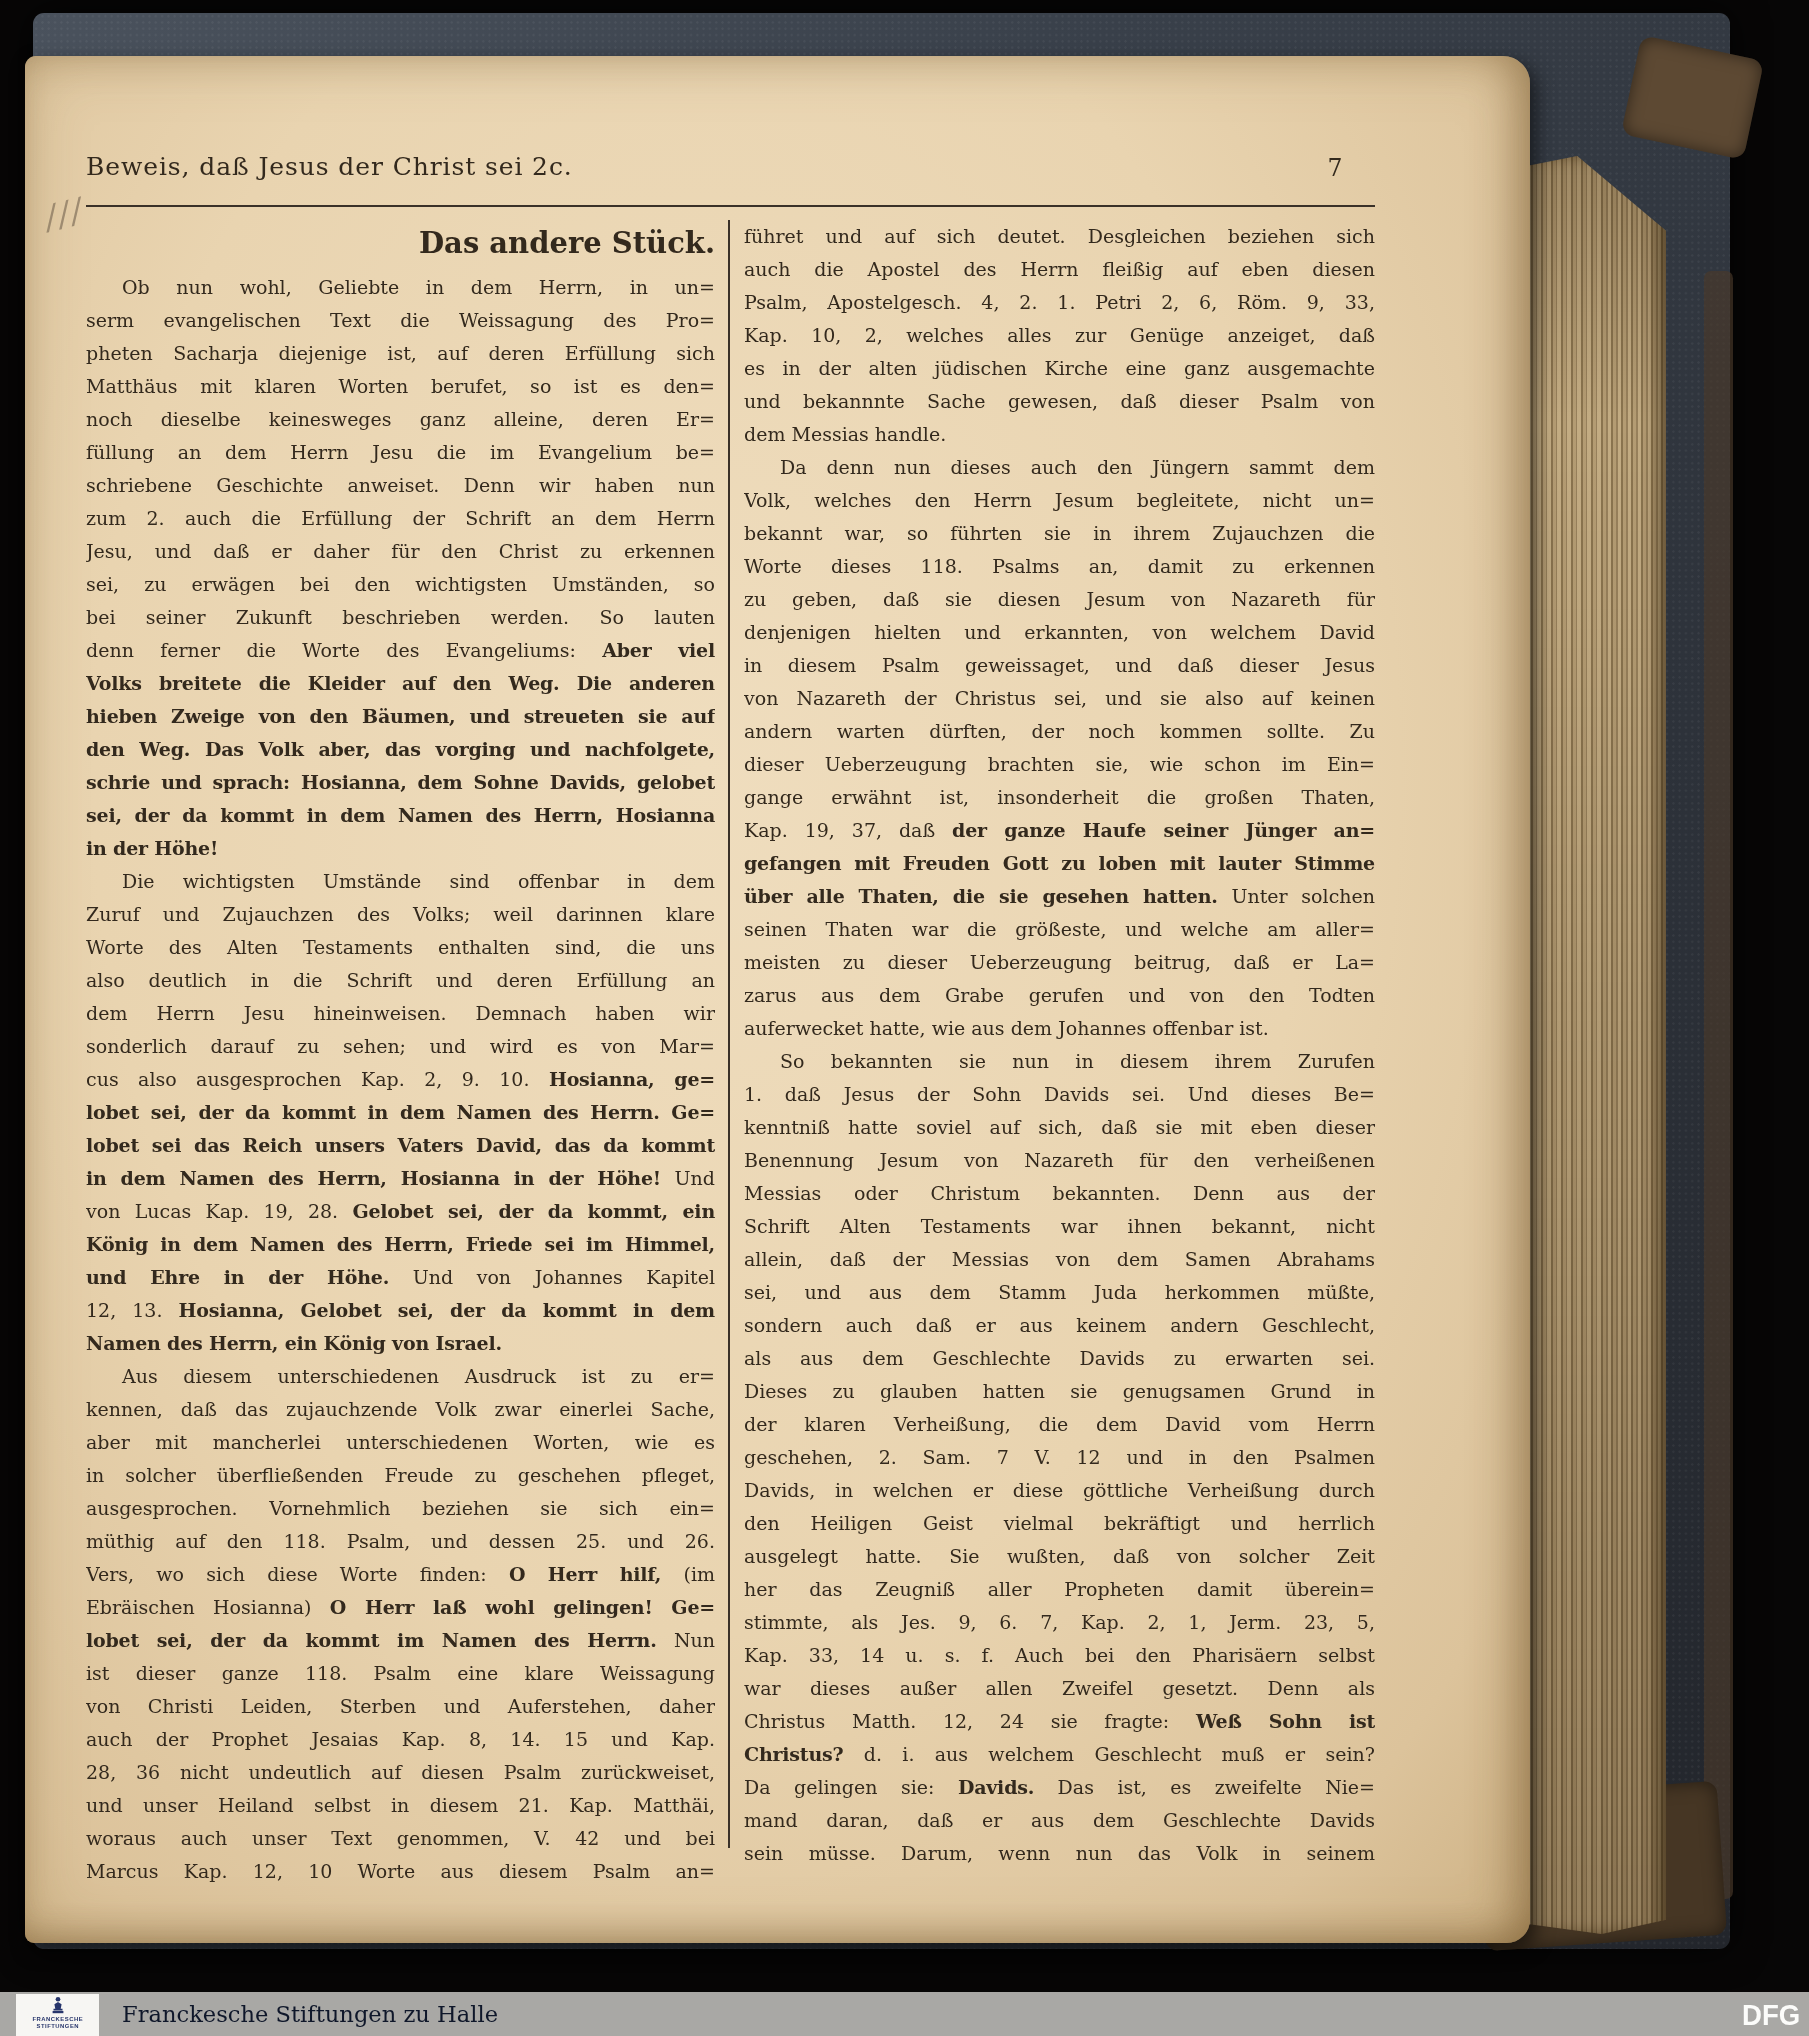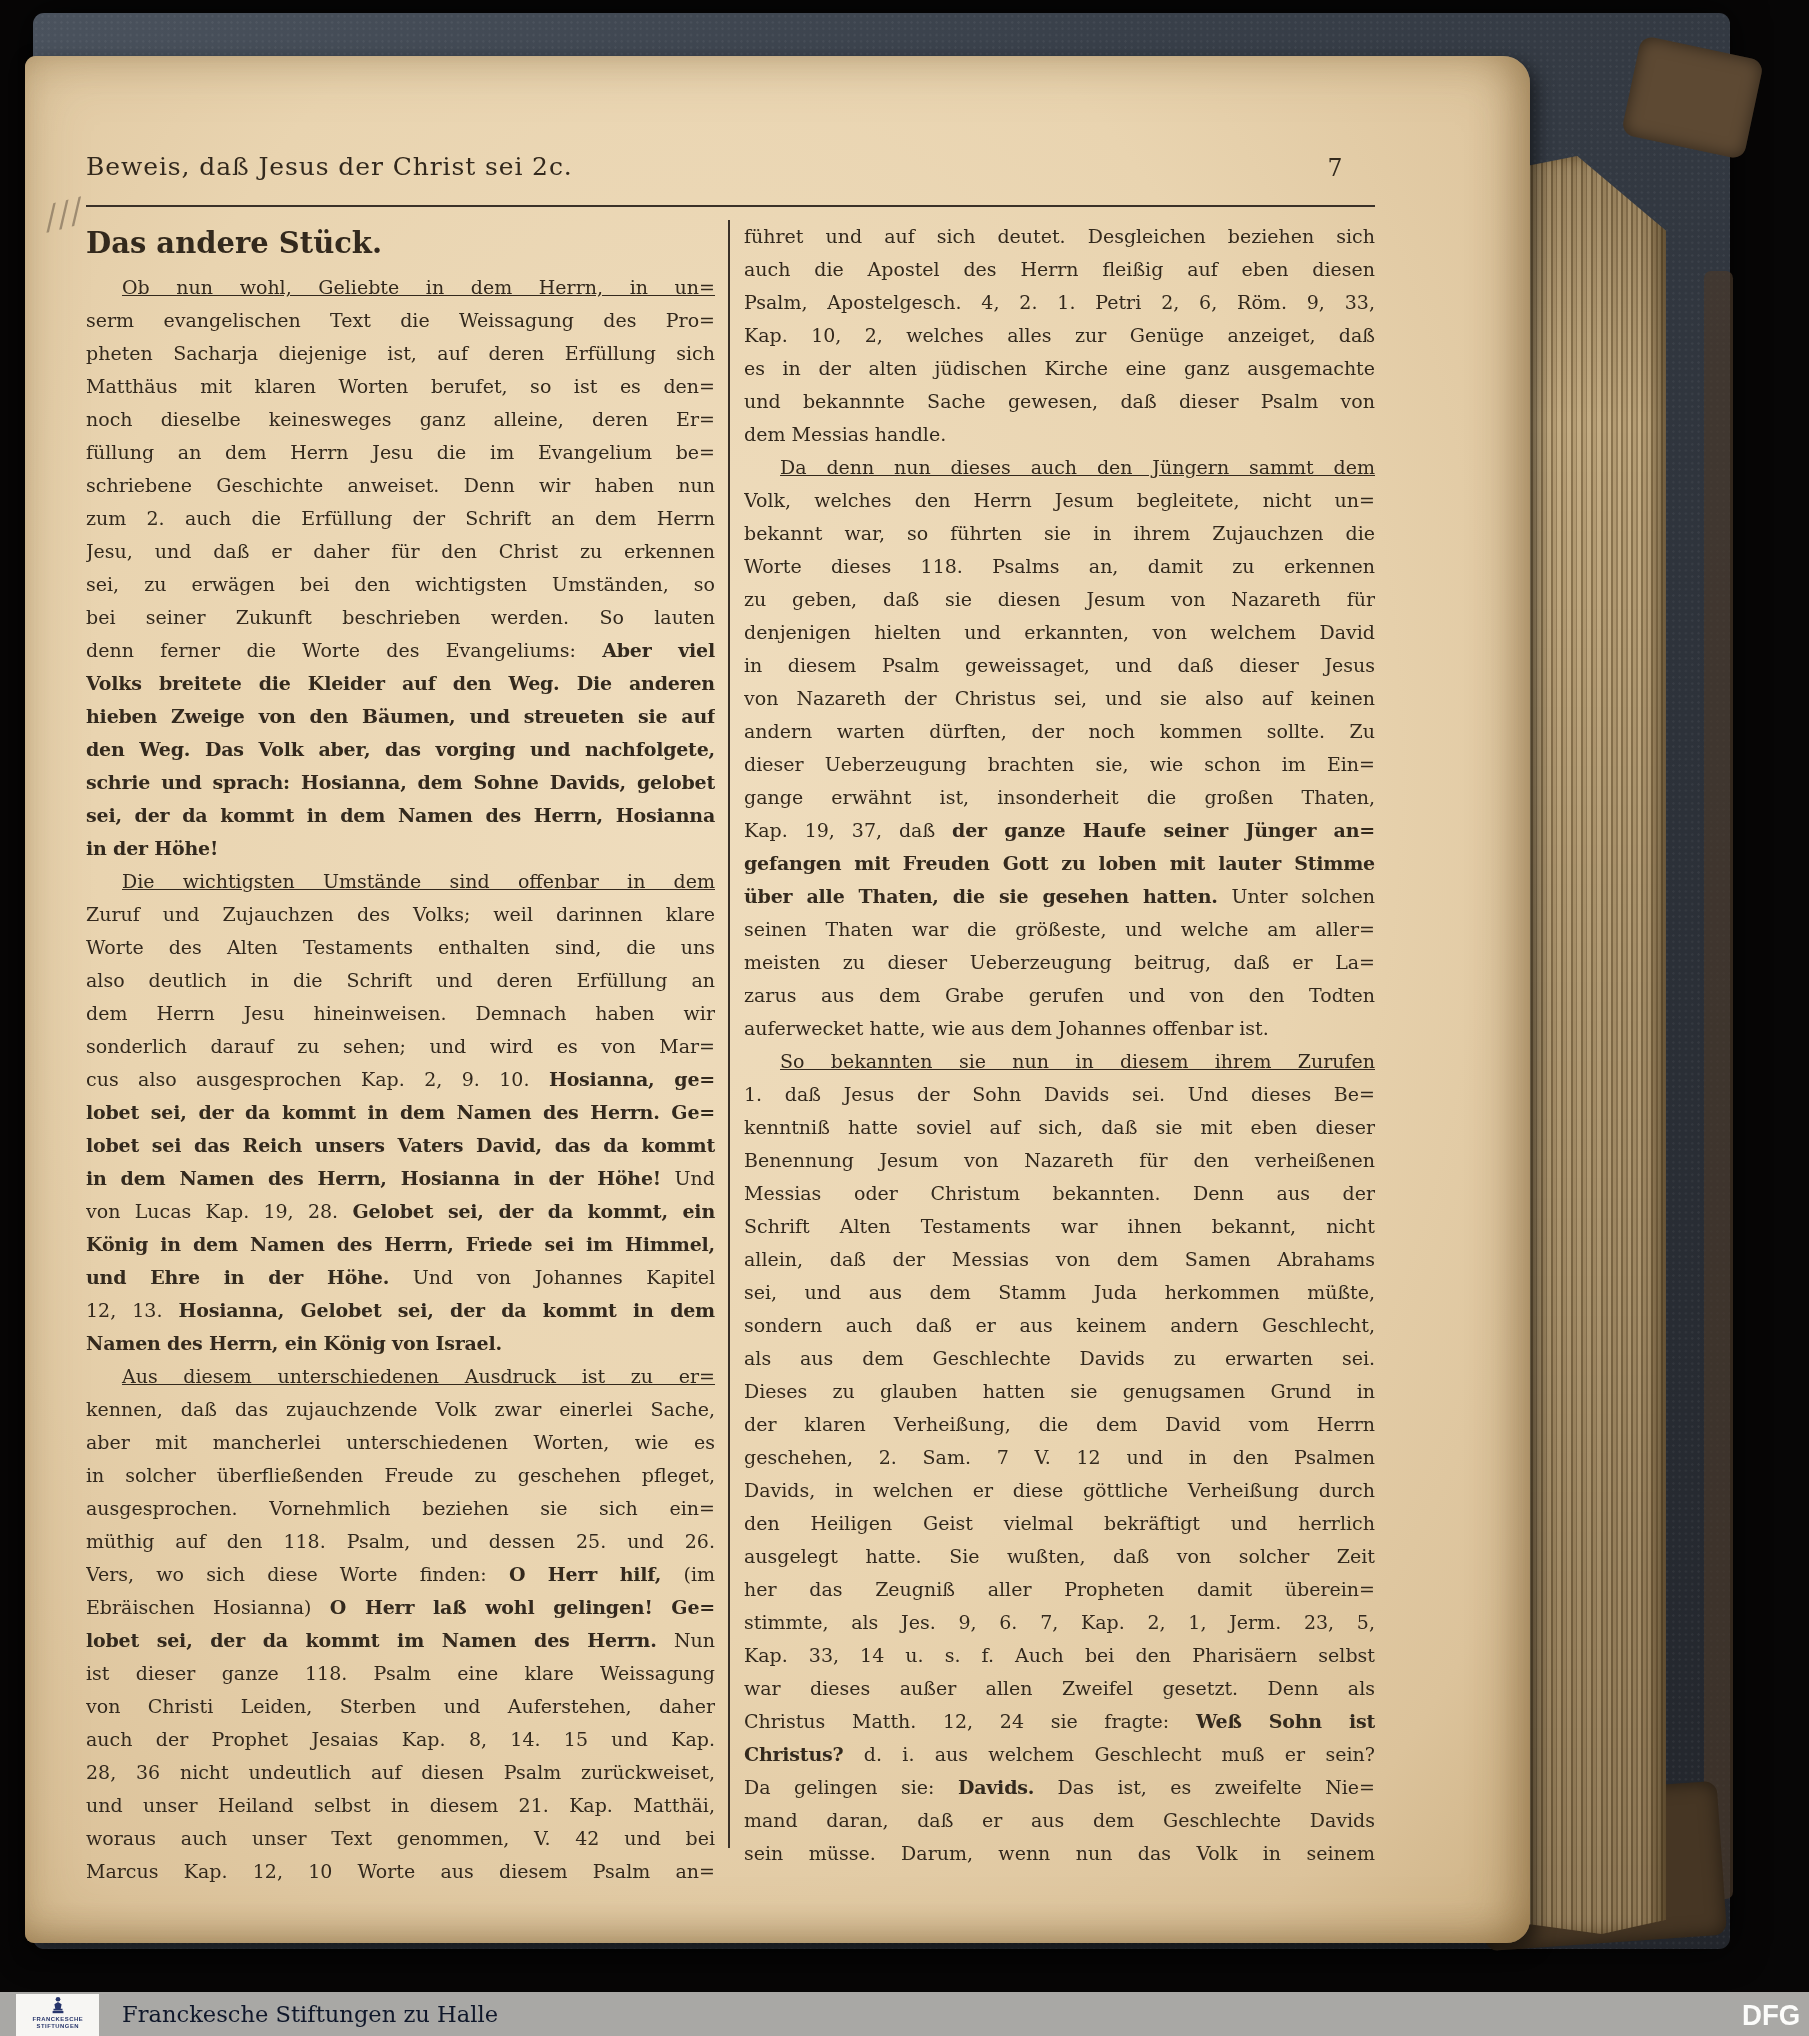--- a/index.html
+++ b/index.html
@@ -36,25 +36,25 @@
           transform:rotate(-14deg);letter-spacing:1.8px;opacity:.8;}
   .running-head{position:absolute;left:61px;top:90px;width:1289px;height:42px;line-height:42px;
           text-align:left;font-size:25px;letter-spacing:0.9px;}
   .page-num{position:absolute;left:1274px;top:94px;width:72px;height:36px;line-height:36px;
           text-align:center;font-size:23.5px;}
   .head-rule{position:absolute;left:61px;top:149px;width:1289px;height:1.8px;background:#3a3128;}
   .col-divider{position:absolute;left:703px;top:164px;width:1.8px;height:1628px;background:#3a3128;}
   .col{position:absolute;top:164px;}
   .col.left{left:61px;width:629px;}
   .col.right{left:719px;width:631px;}
-  .col-heading{height:51px;line-height:47px;text-align:left;font-size:29px;font-weight:bold;}
+  .col-heading{height:51px;line-height:47px;text-align:right;font-size:29px;font-weight:bold;}
   .tline{height:33px;line-height:33px;font-size:19px;text-align:justify;text-align-last:justify;
          overflow:hidden;}
   .tline.endline{text-align-last:left;}
-  .tline.indent{text-indent:36px;text-decoration:underline;}
+  .tline.indent{text-indent:36px;}
   .tline .b{font-weight:bold;letter-spacing:-0.2px;}
   
   .footer{position:absolute;left:0;top:1992px;width:1809px;height:44px;background:#a9a8a5;}
   .logo-box{position:absolute;left:16.3px;top:1.8px;width:83px;height:43px;background:#f7f6f3;
             display:flex;flex-direction:column;align-items:center;justify-content:flex-start;}
   .logo-box svg{margin-top:1.8px;}
   .logo-text{display:flex;flex-direction:column;align-items:center;line-height:6.3px;margin-top:0.9px;
              font-family:"Liberation Sans",sans-serif;font-size:5.9px;font-weight:bold;
              letter-spacing:0.5px;color:#27356b;}
   .footer-title{position:absolute;left:122px;top:0;height:44px;line-height:44px;color:#0f172a;

